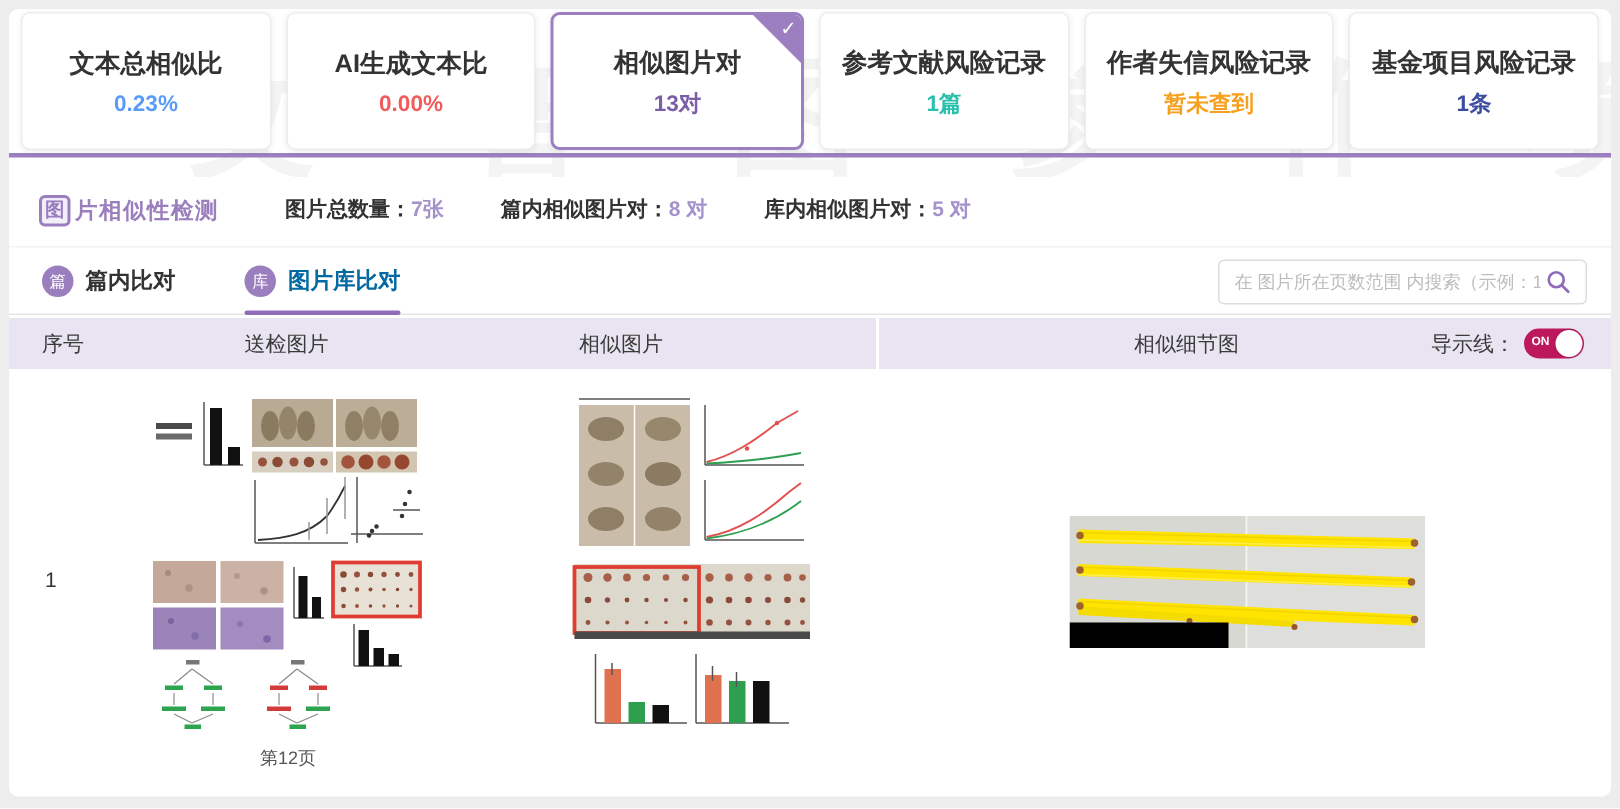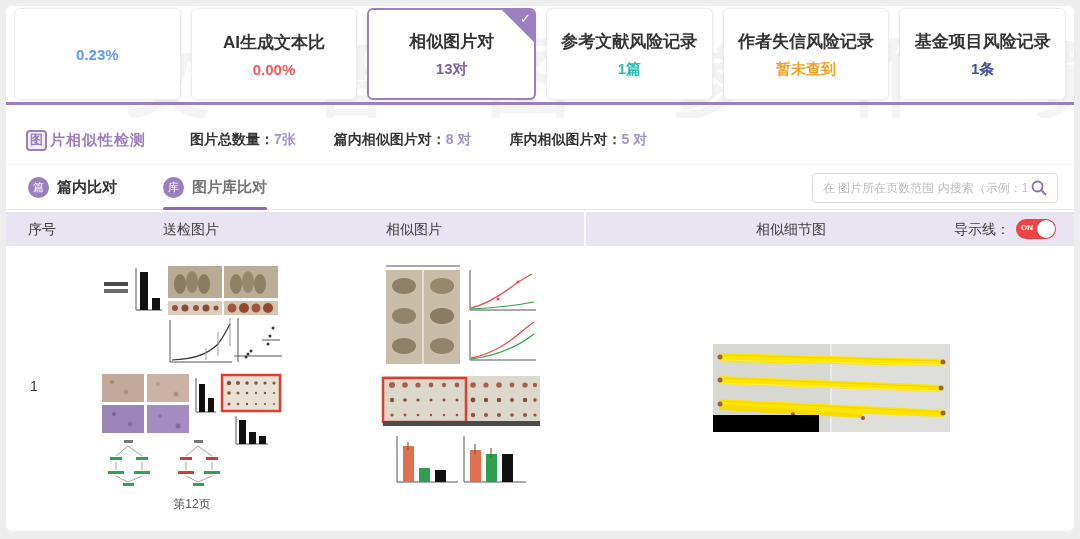--- a/index.html
+++ b/index.html
@@ -47,21 +47,21 @@
 
   
   .subbar { position:absolute; top:158px; left:0; right:0; height:46px;
     border-top:1px solid #f2f2f2; border-bottom:1px solid #e6e6e6;
     background:#fff; display:flex; align-items:center; padding-left:22px; z-index:2; }
   .subtab { display:flex; align-items:center; gap:8px; margin-right:46px;
     height:100%; position:relative; cursor:pointer; }
   .subtab .st-icon { width:21px; height:21px; border-radius:50%; background:#9B7EBD;
     color:#fff; font-size:11px; display:flex; align-items:center; justify-content:center; }
   .subtab .st-label { font-size:15px; font-weight:bold; color:#333; }
-  .subtab.active .st-label { color:#737373; }
+  .subtab.active .st-label { color:#0369a1; }
   .subtab.active::after { content:""; position:absolute; left:0; right:0; bottom:-1px;
     height:3px; background:#8E6CB8; border-radius:2px; }
 
   .searchbox { position:absolute; right:16px; top:8px; width:246px; height:30px;
     border:1px solid #ddd; border-radius:4px; background:#fff;
     display:flex; align-items:center; padding:0 6px 0 10px; }
   .searchbox input { flex:1; border:none; outline:none; font-size:12px;
     color:#666; background:transparent;
     font-family:"Liberation Sans","DejaVu Sans",sans-serif; }
   .searchbox input::placeholder { color:#bdbdbd; }
@@ -74,21 +74,21 @@
   .th { position:absolute; top:0; height:34px; line-height:34px; font-size:14px;
     font-weight:normal; color:#3a3a3a; }
   .th-index   { left:22px; }
   .th-source  { left:120px; width:130px; text-align:center; }
   .th-similar { left:380px; width:130px; text-align:left; }
   .th-detail  { left:700px; width:170px; text-align:center; }
   .th-divider { position:absolute; left:578px; top:0; width:2px; height:34px; background:#fff; }
   .guide { position:absolute; right:64px; top:0; height:34px; line-height:34px;
     font-size:14px; font-weight:normal; color:#3a3a3a; }
   .toggle { position:absolute; right:18px; top:7px; width:40px; height:20px;
-    border-radius:10px; background:#ef4444; cursor:pointer; }
+    border-radius:10px; background:#be185d; cursor:pointer; }
   .toggle .knob { position:absolute; right:1px; top:1px; width:18px; height:18px;
     background:#fff; border-radius:50%; box-shadow:0 0 2px rgba(0,0,0,.2); }
   .toggle .on-text { position:absolute; left:5px; top:4px; font-size:8px;
     color:#fff; font-weight:bold; }
 
   
   .row-index { position:absolute; left:24px; top:372px; font-size:14px; color:#333; z-index:2; }
   .thumb1 { position:absolute; left:80px; top:250px; width:212px; text-align:center; z-index:2; }
   .thumb2 { position:absolute; left:352px; top:252px; width:182px; text-align:center; z-index:2; }
   .caption { margin-top:4px; font-size:12px; color:#555; }
@@ -102,20 +102,21 @@
 
     <div class="wm" style="left:120px">文</div>
     <div class="wm" style="left:300px">智</div>
     <div class="wm" style="left:480px">图</div>
     <div class="wm" style="left:660px">参</div>
     <div class="wm" style="left:840px">作</div>
     <div class="wm" style="left:1010px">项</div>
 
     <div class="tabs">
       <div class="tab">
+        <div class="t-label">文本总相似比</div>
         <div class="t-value c-blue">0.23%</div>
       </div>
       <div class="tab">
         <div class="t-label">AI生成文本比</div>
         <div class="t-value c-red">0.00%</div>
       </div>
       <div class="tab active">
         <div class="t-label">相似图片对</div>
         <div class="t-value c-purple">13对</div>
         <div class="corner"></div>

